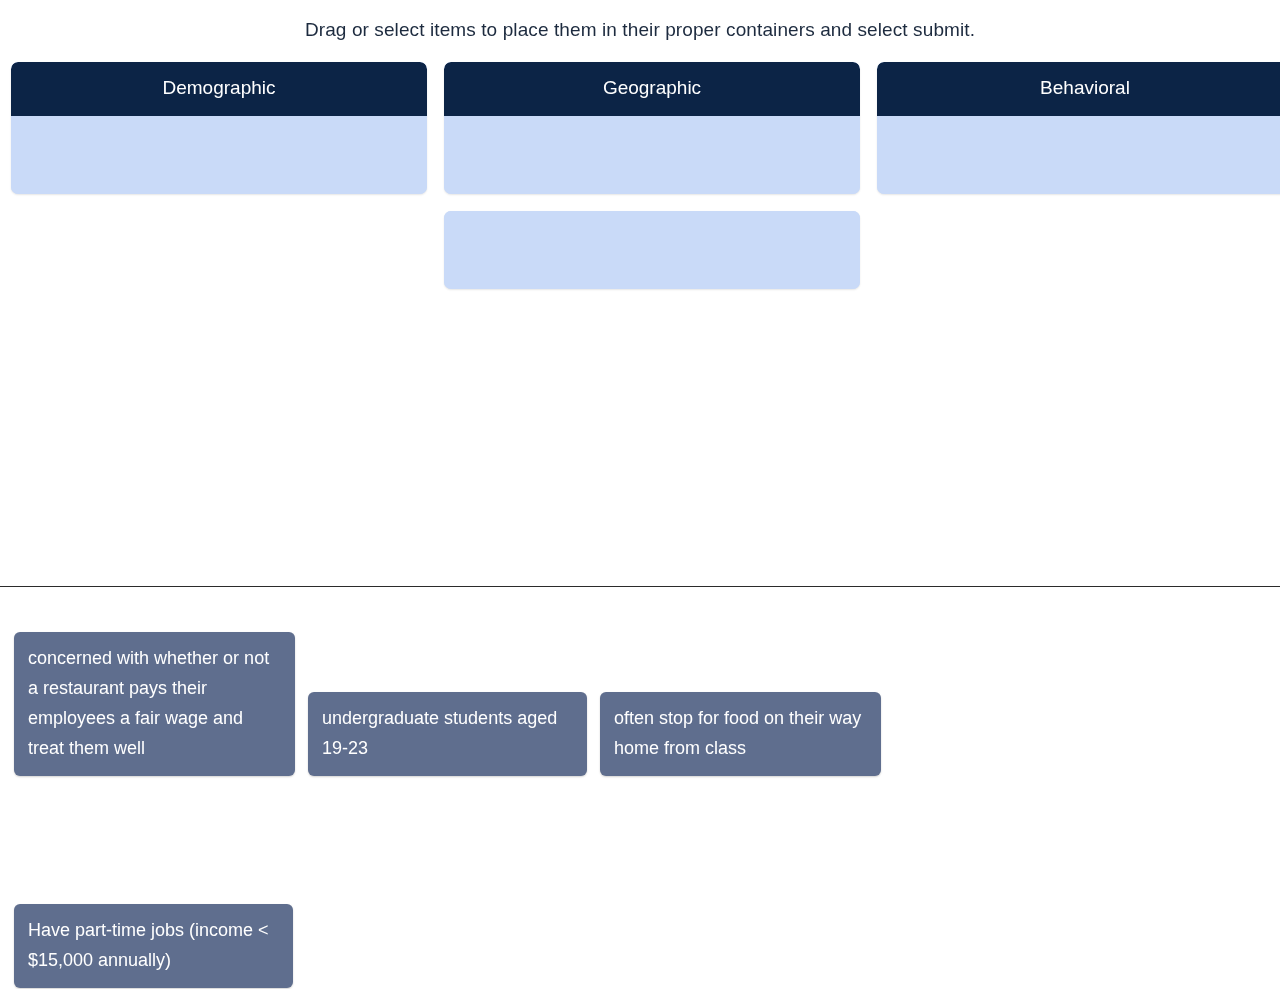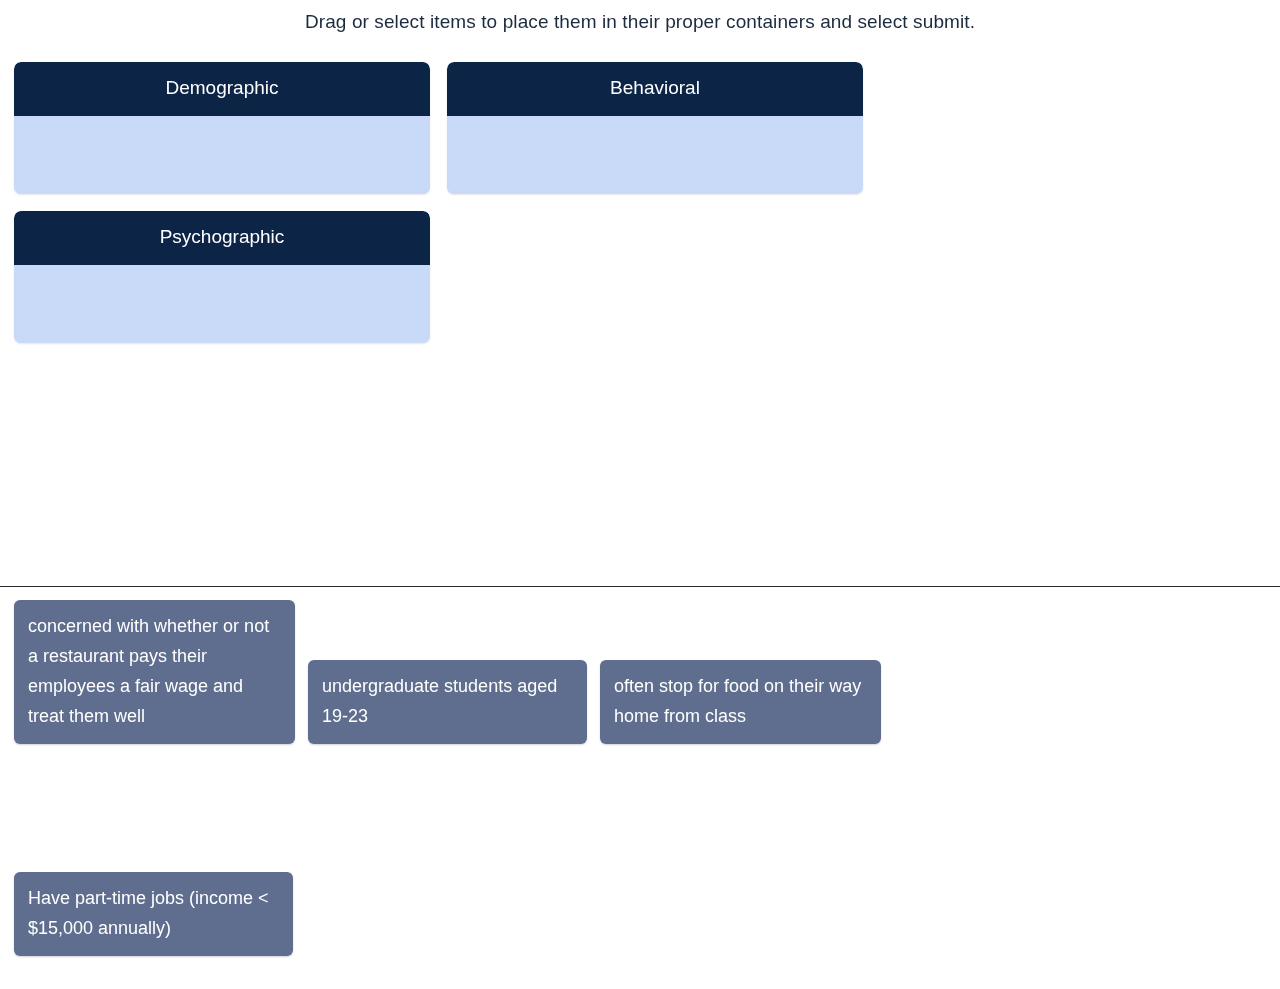--- a/index.html
+++ b/index.html
@@ -15,37 +15,38 @@
     color: #1f2b3d;
     position: relative;
   }
 
   
   .instruction {
     text-align: center;
     font-size: 19px;
     line-height: 26px;
     color: #1d2b3f;
-    padding-top: 9px;
+    padding-top: 17px;
     letter-spacing: 0.1px;
   }
 
   
   .dropzone-area {
     position: absolute;
     top: 62px;
     left: 0;
     width: 1280px;
     height: 524px;
   }
   .container-row {
     display: flex;
     gap: 17px;
-    padding-left: 14px;
+    padding-left: 24px;
     margin-bottom: 17px;
+    justify-content: center;
   }
   .drop-container {
     width: 416px;
     flex: 0 0 416px;
     border-radius: 7px;
     overflow: hidden;
     box-shadow: 0 1px 2px rgba(0,0,0,0.10);
     background: #c9daf8;
   }
   .drop-header {
@@ -82,21 +83,21 @@
     left: 0;
     width: 1280px;
     height: 401px;
   }
   .tray-row {
     display: flex;
     align-items: flex-end;
     padding-left: 14px;
     gap: 13px;
   }
-  .tray-row-1 { height: 156px; }
+  .tray-row-1 { height: 188px; }
   .tray-row-2 { height: 212px; }
 
   .item-tile {
     background: #5f6e8e;
     color: #ffffff;
     border-radius: 6px;
     box-sizing: border-box;
     padding: 11px 14px 13px 14px;
     font-size: 18px;
     line-height: 30px;
@@ -116,32 +117,35 @@
 
 <div class="dropzone-area">
 
   <div class="container-row">
 
     <div class="drop-container">
       <div class="drop-header">Demographic</div>
       <div class="drop-body"></div>
     </div>
 
+    <div class="drop-container">
+      <div class="drop-header">Geographic</div>
+      <div class="drop-body"></div>
+    </div>
 
     <div class="drop-container">
       <div class="drop-header">Behavioral</div>
       <div class="drop-body"></div>
     </div>
 
   </div>
 
   <div class="container-row">
 
     <div class="drop-container">
-      <div class="drop-header">Psychographic</div>
       <div class="drop-body"></div>
     </div>
 
   </div>
 
 </div>
 
 <div class="divider"></div>
 
 <div class="tray">

